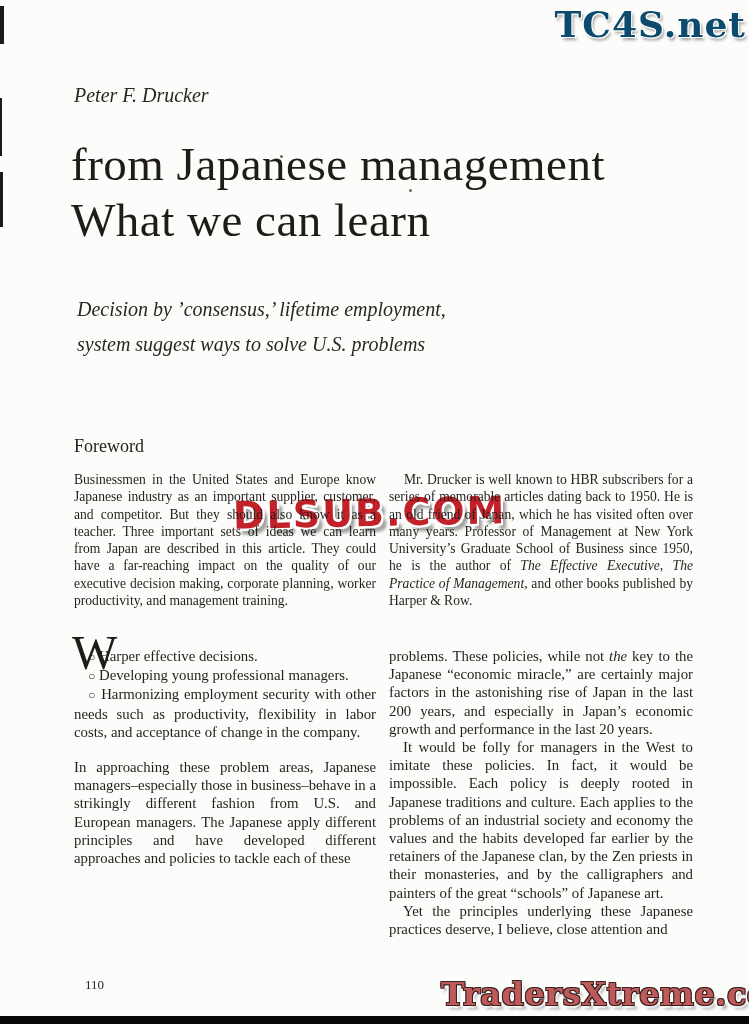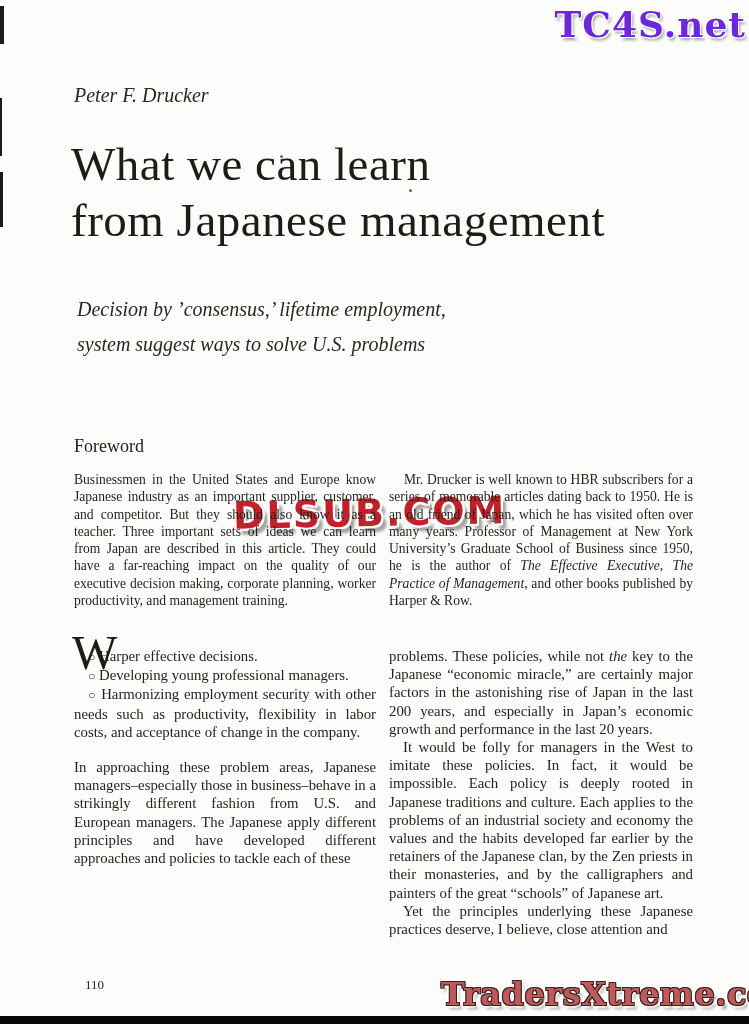--- a/index.html
+++ b/index.html
@@ -69,21 +69,21 @@
     position: absolute; left: 0; bottom: 0;
     width: 100%; height: 8px; background: #070707;
   }
 
   
   .wm { position: absolute; white-space: nowrap; }
   .wm-tc4s {
     top: 3px; right: 3px;
     font-family: "DejaVu Serif", serif; font-weight: bold;
     font-size: 36px; letter-spacing: 1px;
-    color: #6d28d9;
+    color: #0c4a6e;
     text-shadow:
       -1px -1px 0 #ffffff, 1px -1px 0 #ffffff,
       -1px 1px 0 #ffffff, 1px 1px 0 #ffffff,
       2px 3px 3px rgba(40,40,40,0.45);
   }
   .wm-dlsub {
     left: 233px; top: 491px;
     font-family: "DejaVu Sans", sans-serif; font-weight: bold;
     font-size: 38px; letter-spacing: 2px;
     transform: rotate(-1.2deg);
@@ -127,22 +127,22 @@
   <div class="edge-mark em3"></div>
   <div class="speck sp1"></div>
   <div class="speck sp2"></div>
 
   <div class="wm wm-tc4s">TC4S.net</div>
   <div class="wm wm-dlsub">DLSUB.COM</div>
   <div class="wm wm-traders">TradersXtreme.com</div>
 
   <div class="author">Peter F. Drucker</div>
   <div class="title">
+    <div>from Japanese management</div>
     <div>What we can learn</div>
-    <div>from Japanese management</div>
   </div>
   <div class="subtitle">
     <div>Decision by ’consensus,’ lifetime employment,</div>
     <div>system suggest ways to solve U.S. problems</div>
   </div>
 
   <div class="foreword-heading">Foreword</div>
   <div class="col fw fw-left">
     <div class="para">Businessmen in the United States and Europe know Japanese industry as an important supplier, customer, and competitor. But they should also know it as a teacher. Three important sets of ideas we can learn from Japan are described in this article. They could have a far-reaching impact on the quality of our executive decision making, corporate planning, worker productivity, and management training.</div>
   </div>

